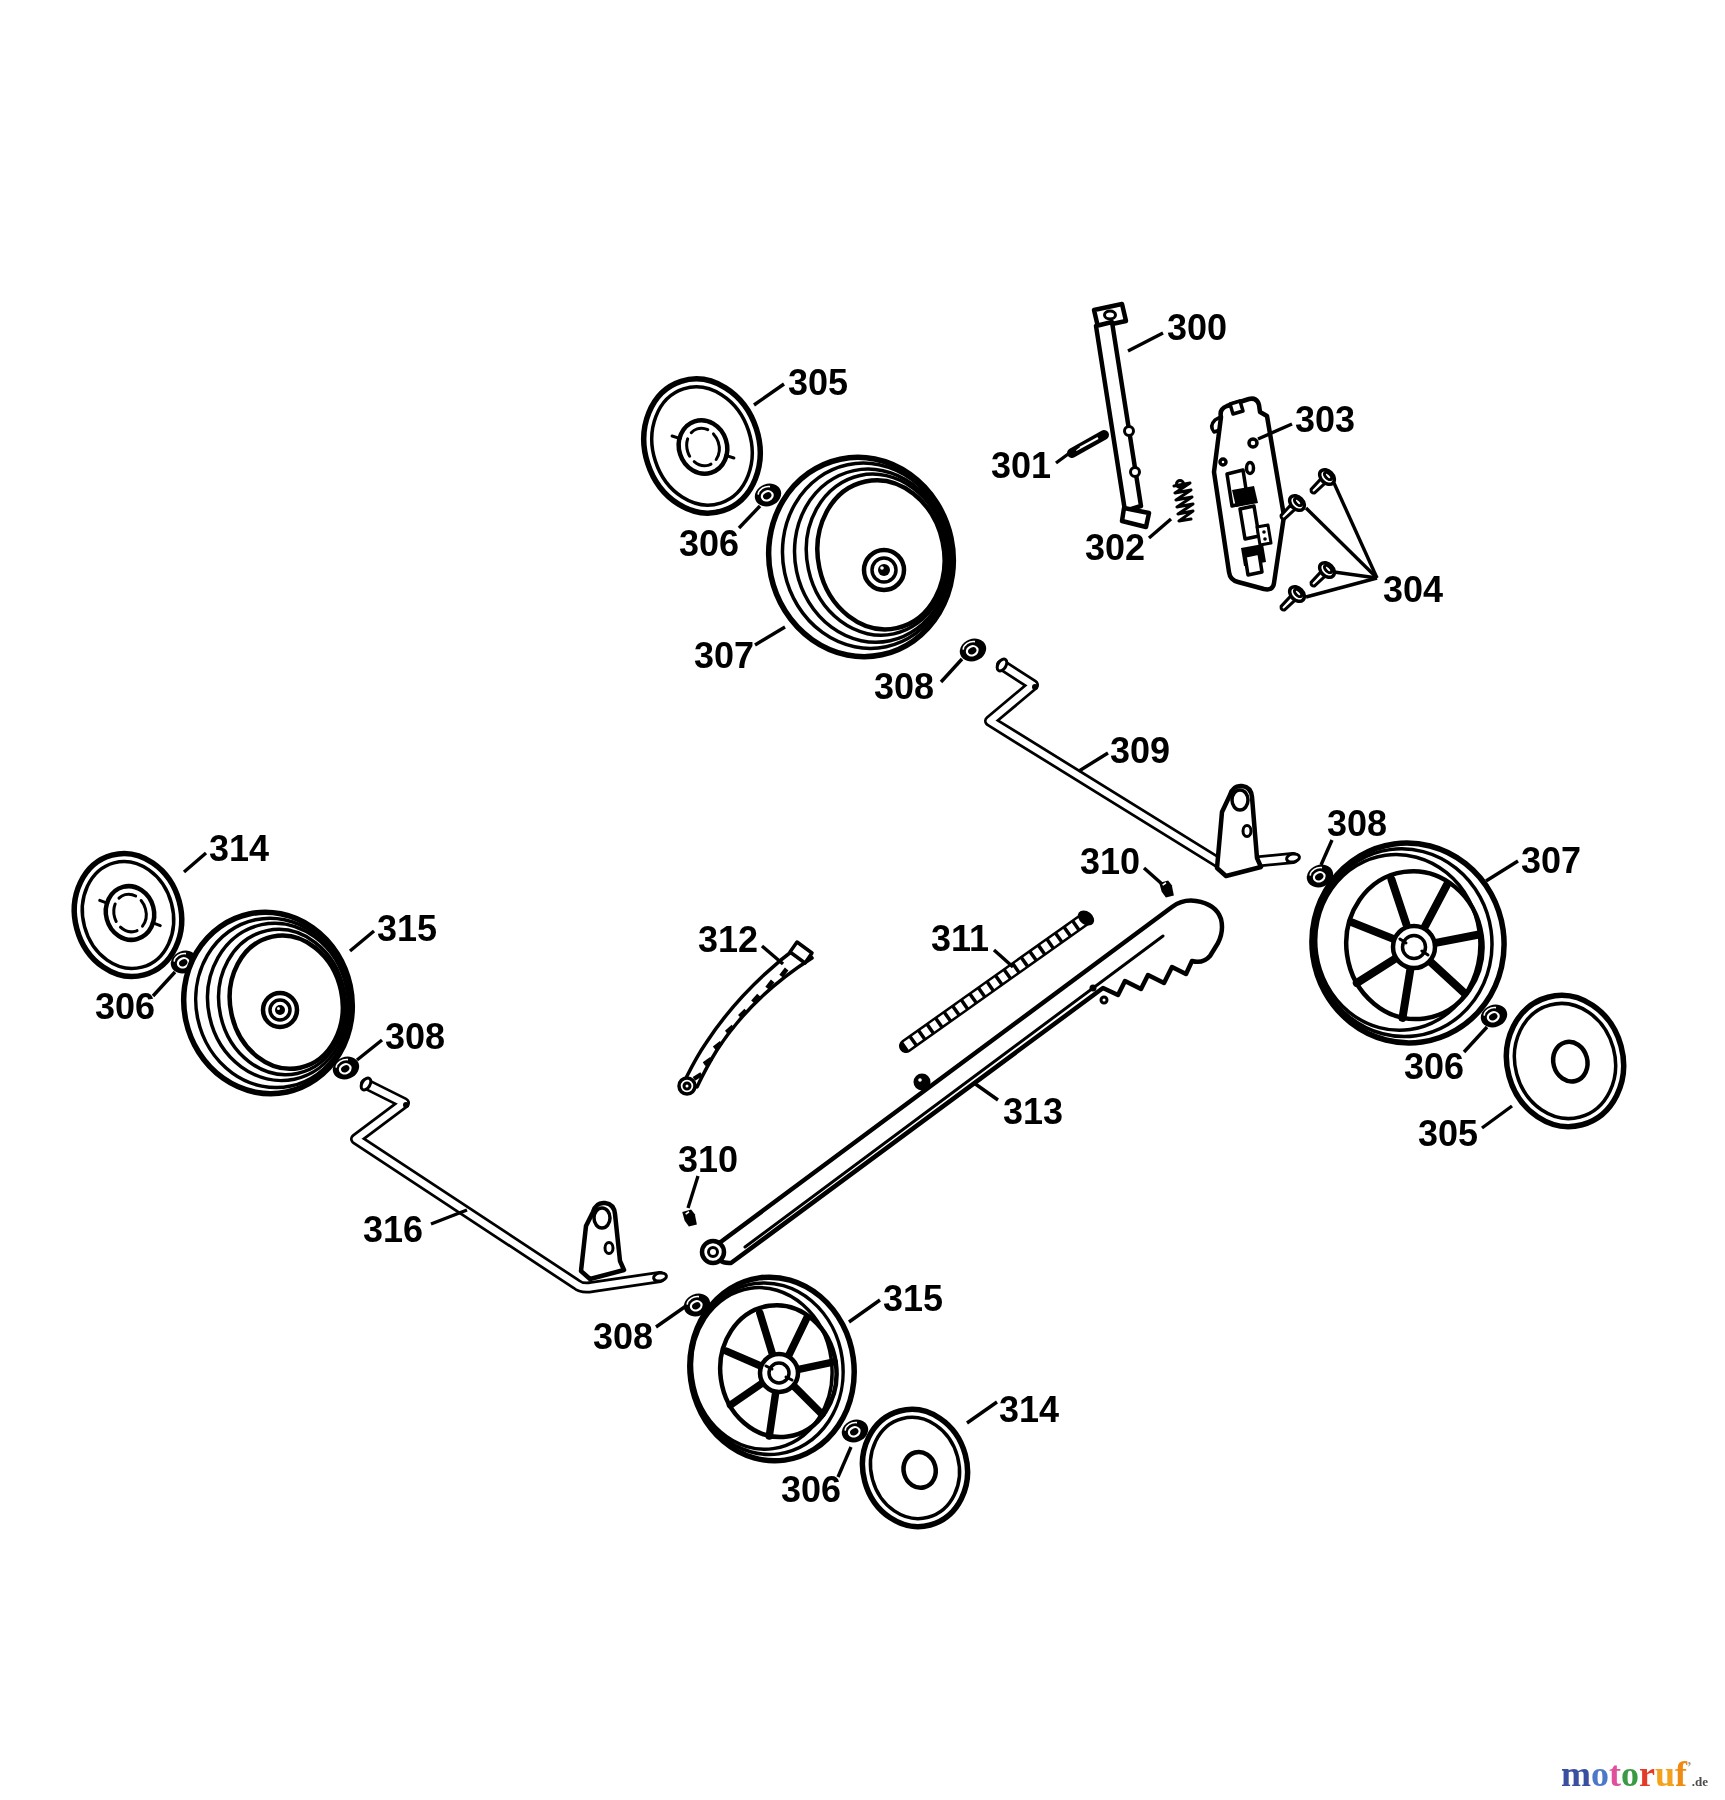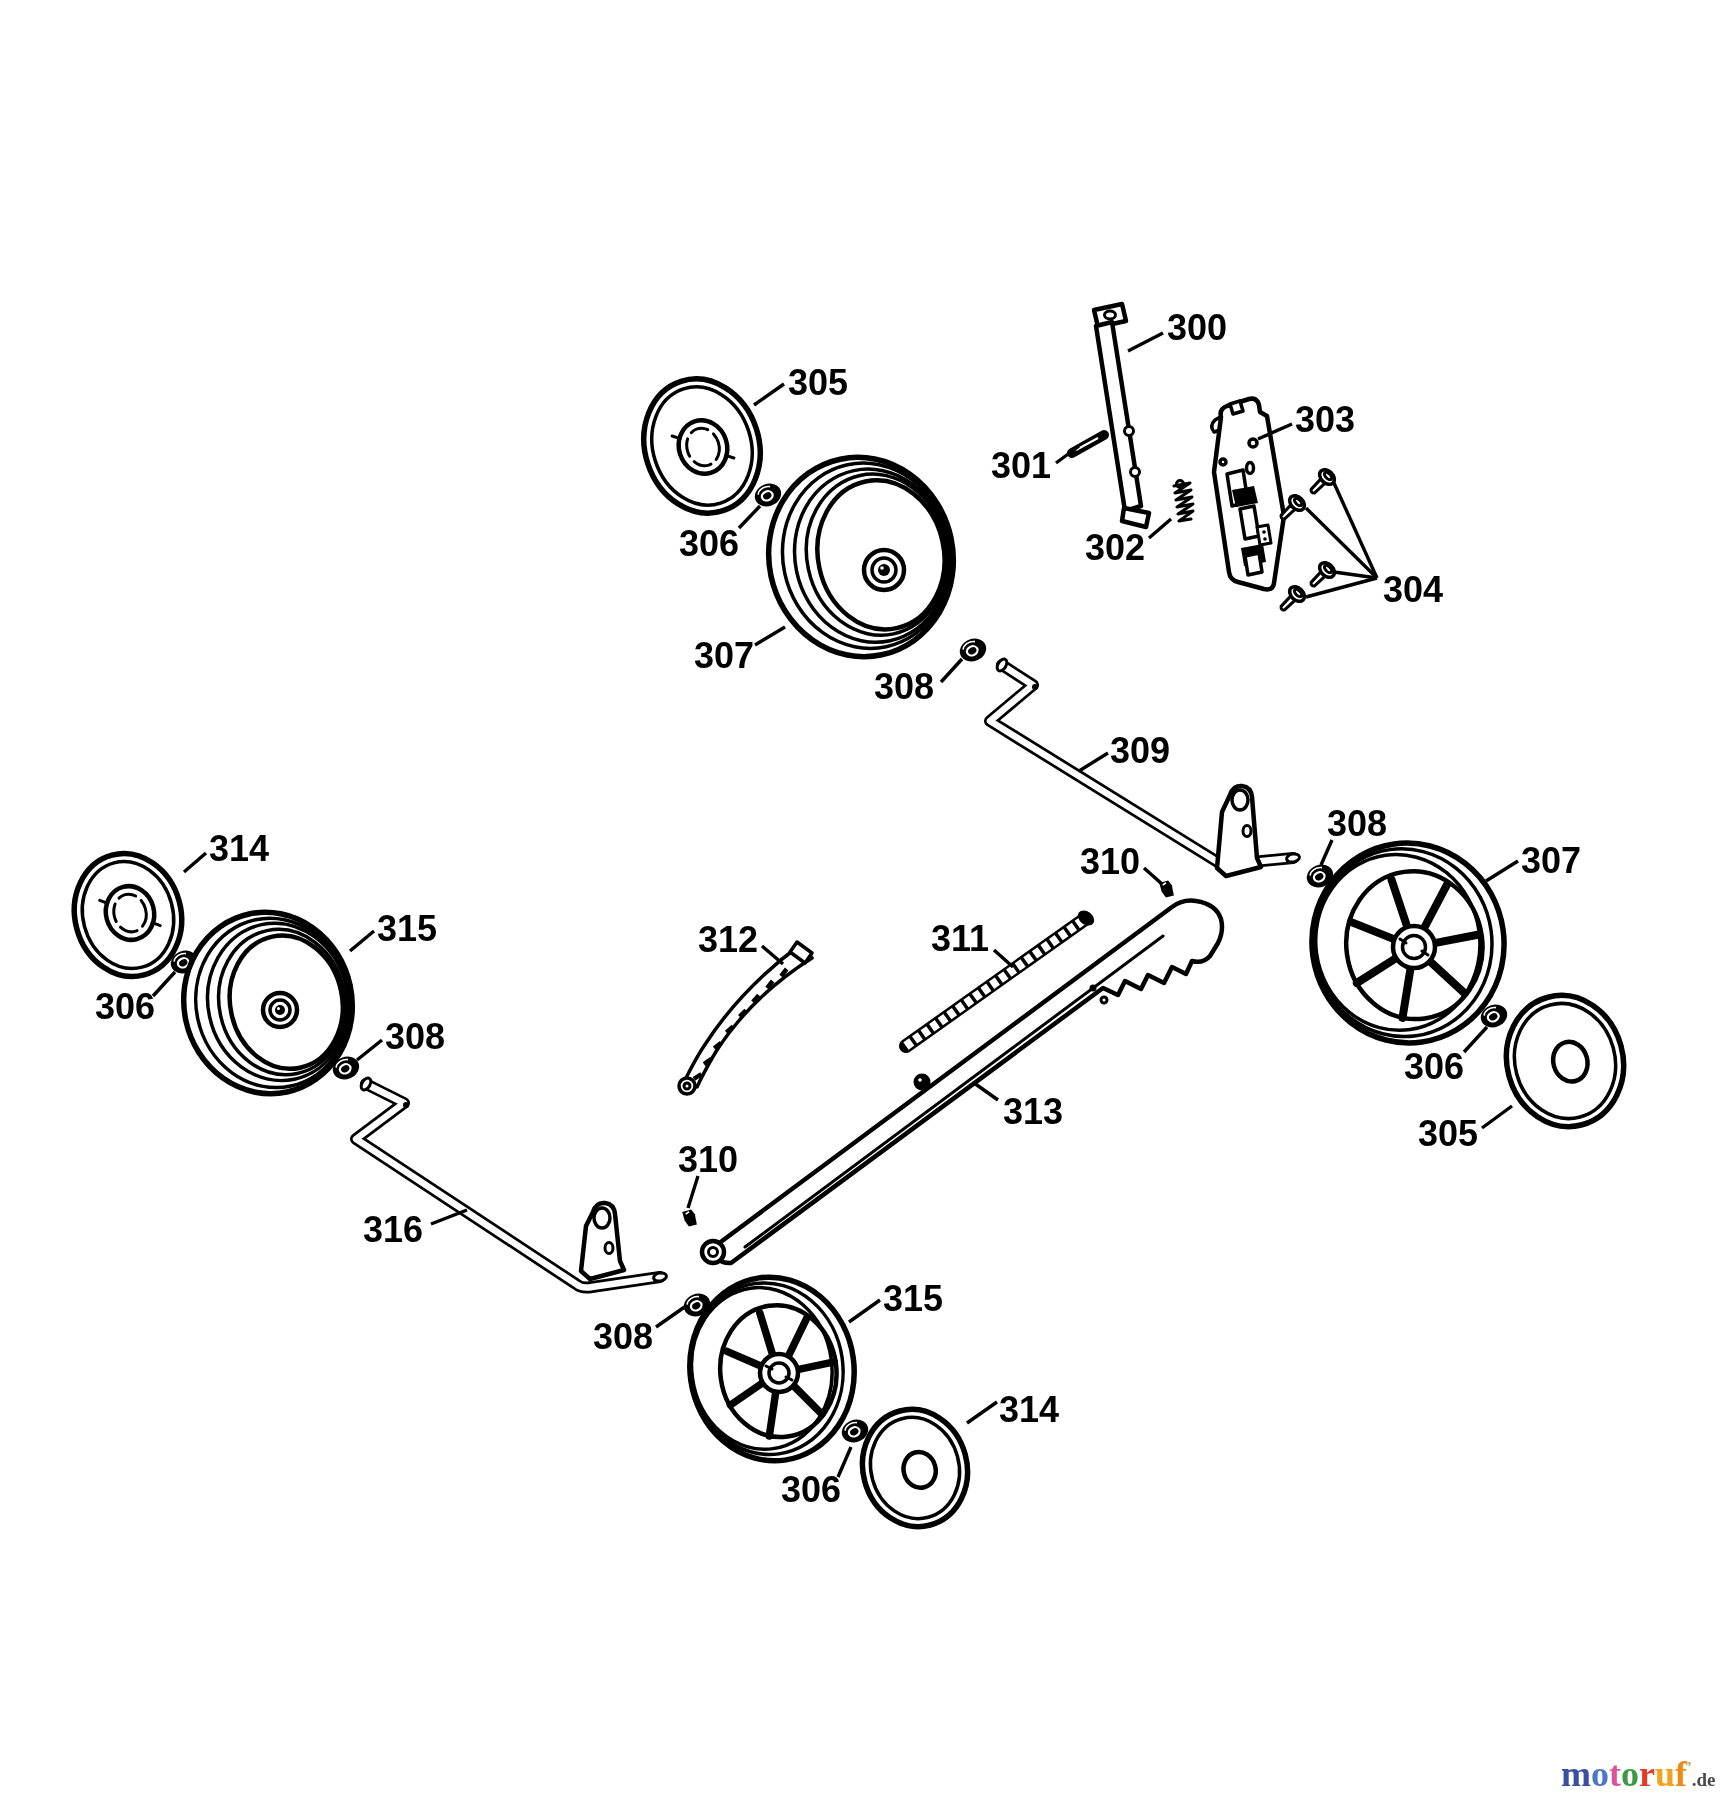--- a/index.html
+++ b/index.html
@@ -11,21 +11,21 @@
   .fw{fill:#fff;} .fb{fill:#000;stroke:none;}
   .tube-o{stroke:#000;stroke-width:12;fill:none;stroke-linecap:round;stroke-linejoin:round;}
   .tube-i{stroke:#fff;stroke-width:6.5;fill:none;stroke-linecap:round;stroke-linejoin:round;}
   .rod-o{stroke:#000;stroke-width:14;fill:none;stroke-linecap:round;}
   .rod-i{stroke:#fff;stroke-width:9;fill:none;stroke-dasharray:7 3.5;}
   .leader{stroke:#000;stroke-width:3.4;fill:none;}
   .lbl{font:bold 36px "Liberation Sans",sans-serif;fill:#000;}
   .watermark{position:absolute;left:1561px;top:1753px;height:44px;
              font:bold 36px "Liberation Serif",serif;white-space:nowrap;}
   .watermark span{display:inline;}
-  .watermark .suffix{font-size:19px;}
+  .watermark .suffix{font-size:13px;}
   .watermark .mark{font-size:14px;vertical-align:14px;}
 </style>
 </head>
 <body>
 
 <div class="stage">
 <svg width="1725" height="1800" viewBox="0 0 1725 1800">
 
   <g>
     <g transform="rotate(-18 702 446)">

